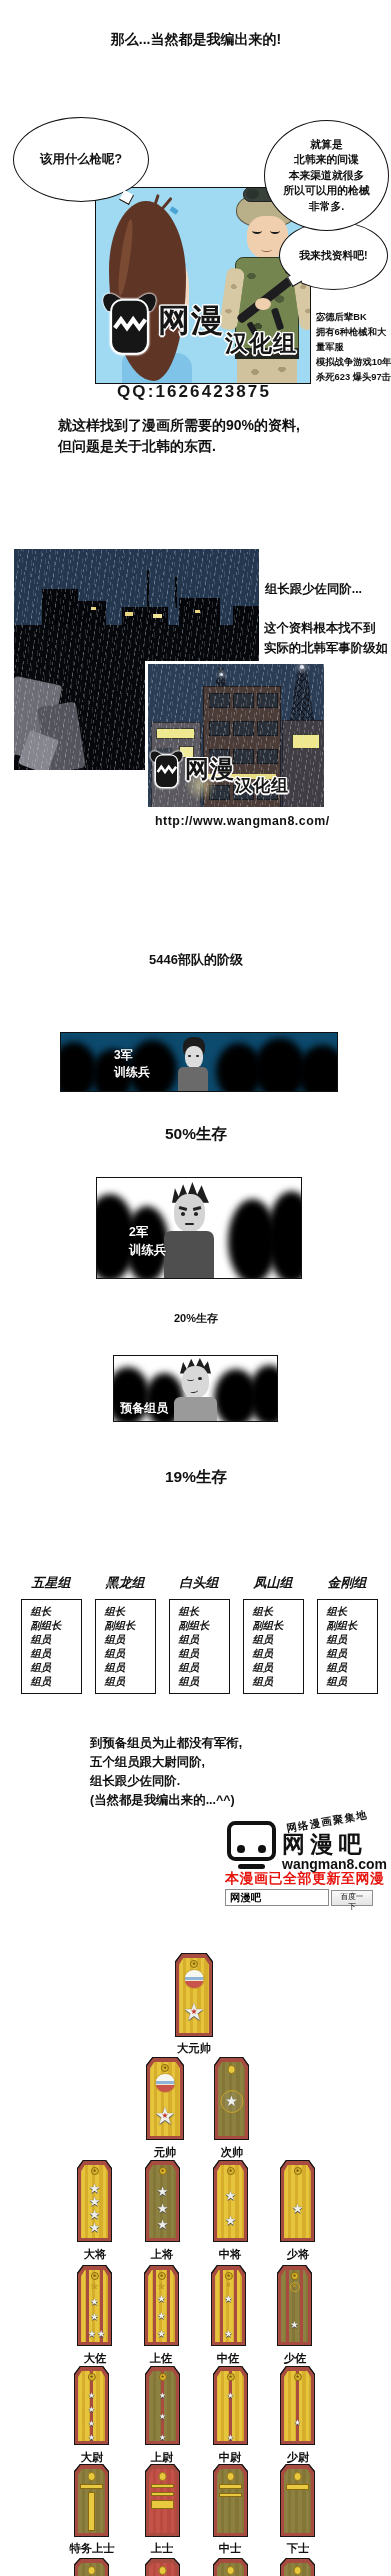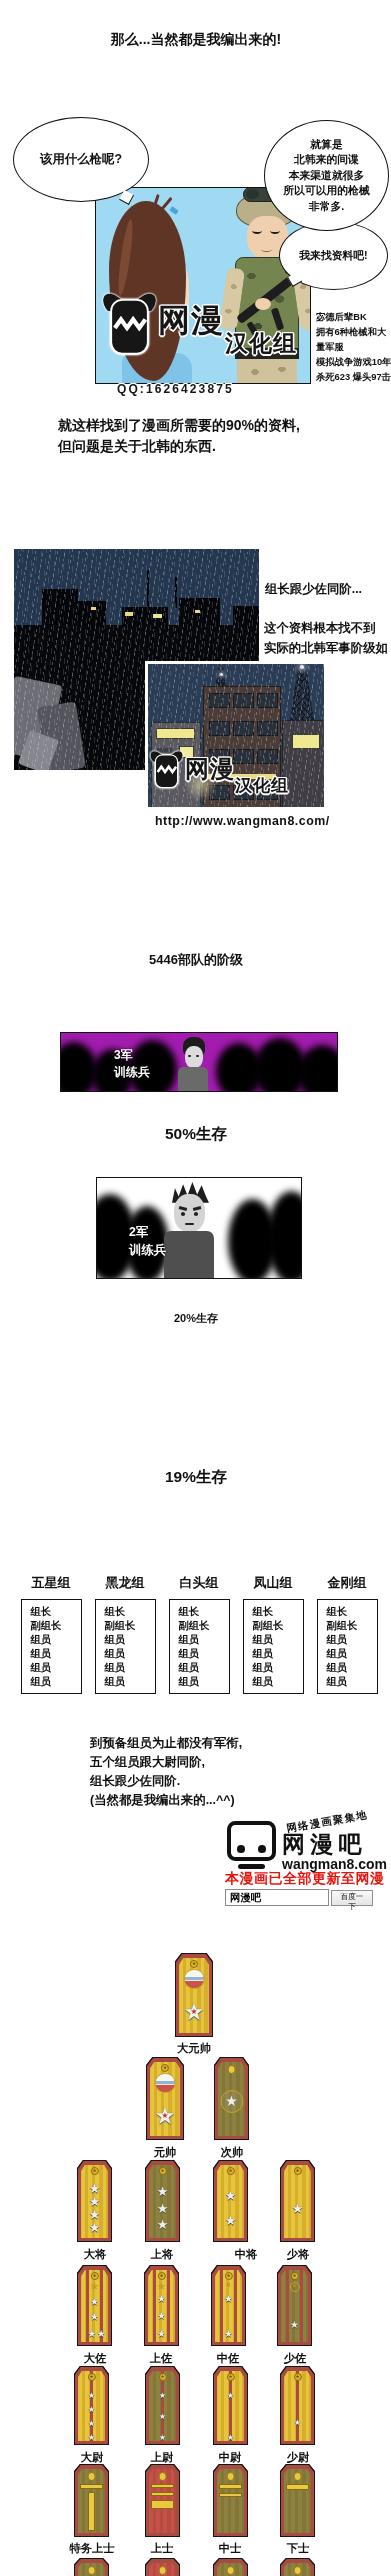--- a/index.html
+++ b/index.html
@@ -68,21 +68,21 @@
        display:flex;align-items:center;justify-content:center;}
   .st{position:absolute;left:50%;transform:translateX(-50%);color:#efefec;line-height:1;
       text-shadow:0 0 1px #555,0 0.5px 0.5px #444;z-index:2;}
   .st24{font-size:13px;} .st18{font-size:9.8px;} .st14{font-size:7.7px;}
   .gbar{position:absolute;left:8%;width:84%;background:#e9c93f;border:0.5px solid #8a6a10;box-sizing:border-box;}
   .gvert{position:absolute;left:50%;margin-left:-3.1px;width:6.2px;bottom:2.1px;background:#e9c93f;border:0.5px solid #8a6a10;box-sizing:border-box;}
   .badge-label{position:absolute;width:62px;text-align:center;font-weight:bold;font-size:11.3px;color:#111;z-index:2;}
 
   
   #groups-row{position:absolute;left:20.6px;top:1574px;width:357px;display:flex;justify-content:space-between;}
-  .gcol{width:61px;text-align:center;}
+  .gcol{width:61px;text-align:center;font-style:italic;}
   .ghead{font-size:13px;font-weight:bold;}
   .gbox{margin-top:7.2px;border:1px solid #111;height:95px;padding:5.2px 0 0 8.8px;text-align:left;
         font-size:10.3px;font-weight:bold;line-height:14px;white-space:pre-line;box-sizing:border-box;}
 
   
   .skin{background:#efcfad;}
   .arc-eye{position:absolute;width:10.3px;height:4.6px;border-bottom:2.1px solid #1a1a1a;border-radius:0 0 50% 50%;}
 </style>
 </head>
 <body>
@@ -149,21 +149,21 @@
 杀死623 爆头97击</div>
 
   <svg class="wm-icon" style="left:99px;top:287px;" width="61" height="77" viewBox="0 0 100 120">
     <path d="M14 36 C0 18 8 2 26 10 L44 22 L36 40 Z" fill="#161616"></path>
     <path d="M86 36 C100 18 92 2 74 10 L56 22 L64 40 Z" fill="#161616"></path>
     <rect x="20" y="18" width="60" height="88" rx="18" fill="#161616" stroke="#fff" stroke-width="3"></rect>
     <polyline points="26,64 36,50 46,64 56,50 66,64 76,50" fill="none" stroke="#fff" stroke-width="7"></polyline>
   </svg>
   <div class="wm-text" style="left:158px;top:299px;font-size:32px;">网漫</div>
   <div class="wm-text" style="left:225px;top:328px;font-size:23px;">汉化组</div>
-  <div class="wm-text" style="left:117px;top:382px;font-size:12px;letter-spacing:2.1px;">QQ:1626423875</div>
+  <div class="wm-text" style="left:117px;top:382px;font-size:17px;letter-spacing:2.1px;">QQ:1626423875</div>
 
   <div class="txt" style="left:58px;top:415px;font-size:14px;line-height:20.6px;">就这样找到了漫画所需要的90%的资料,
 但问题是关于北韩的东西.</div>
 
   <div class="panel" style="left:14px;top:549px;width:245px;height:221px;background:#07080b;border:none;">
     <div class="abs" style="left:0;top:0;right:0;height:76px;background:#24374e;"></div>
     <div class="abs" style="left:28px;top:40px;width:36px;height:36px;background:#05060a;"></div>
     <div class="abs" style="left:64px;top:52px;width:28px;height:25px;background:#05060a;"></div>
     <div class="abs" style="left:108px;top:58px;width:46px;height:18.5px;background:#05060a;"></div>
     <div class="abs" style="left:165px;top:49px;width:41px;height:27px;background:#05060a;"></div>
@@ -224,21 +224,21 @@
     <path d="M86 36 C100 18 92 2 74 10 L56 22 L64 40 Z" fill="#161616"></path>
     <rect x="20" y="18" width="60" height="88" rx="18" fill="#161616" stroke="#fff" stroke-width="3"></rect>
     <polyline points="26,64 36,50 46,64 56,50 66,64 76,50" fill="none" stroke="#fff" stroke-width="7"></polyline>
   </svg>
   <div class="wm-text" style="left:185px;top:753px;font-size:24px;z-index:9;">网漫</div>
   <div class="wm-text" style="left:235px;top:774px;font-size:17px;z-index:9;">汉化组</div>
   <div class="txt" style="left:155px;top:814px;font-size:12.4px;letter-spacing:0.5px;">http://www.wangman8.com/</div>
 
   <div class="txt-c" style="top:951px;font-size:13px;">5446部队的阶级</div>
 
-  <div class="panel" style="left:60px;top:1032px;width:278px;height:60px;background:#a21caf;">
+  <div class="panel" style="left:60px;top:1032px;width:278px;height:60px;background:#0c4a6e;">
     <div class="blob" style="left:-10.3px;top:9.3px;width:46px;height:57px;"></div>
     <div class="blob" style="left:31px;top:15.5px;width:41px;height:52px;"></div>
     <div class="blob" style="left:67px;top:7.2px;width:49px;height:59px;"></div>
     <div class="blob" style="left:155px;top:10.3px;width:46px;height:57px;"></div>
     <div class="blob" style="left:193px;top:5.2px;width:52px;height:62px;"></div>
     <div class="blob" style="left:237px;top:12.4px;width:49px;height:57px;"></div>
     <div class="abs" style="left:122px;top:4.1px;width:21.6px;height:18.5px;border-radius:45% 45% 30% 30%;background:#1c1c1c;"></div>
     <div class="abs" style="left:124px;top:13.4px;width:17.5px;height:21.6px;border-radius:45%;background:#dcdcdc;"></div>
     <div class="abs" style="left:127px;top:21.6px;width:2.6px;height:2.6px;border-radius:50%;background:#222;"></div>
     <div class="abs" style="left:135px;top:21.6px;width:2.6px;height:2.6px;border-radius:50%;background:#222;"></div>
@@ -259,20 +259,33 @@
     <div class="abs" style="left:96px;top:29px;width:8.2px;height:2.6px;background:#222;transform:rotate(-14deg);"></div>
     <div class="abs" style="left:84px;top:34px;width:4.1px;height:3.6px;border-radius:50%;background:#222;"></div>
     <div class="abs" style="left:97px;top:34px;width:4.1px;height:3.6px;border-radius:50%;background:#222;"></div>
     <div class="abs" style="left:88px;top:45px;width:9.3px;height:2.1px;background:#222;border-radius:1px;"></div>
     <div class="abs" style="left:67px;top:53px;width:50px;height:49px;border-radius:7.2px 7.2px 0 0;background:#4f4f4f;"></div>
     <div class="bwlabel" style="left:32px;top:46px;font-size:12.4px;line-height:17.5px;">2军
 训练兵</div>
   </div>
   <div class="txt-c" style="top:1311px;font-size:11px;">20%生存</div>
 
+  <div class="panel" style="left:113px;top:1355px;width:165px;height:67px;background:#fff;">
+    <div class="blob" style="left:-7.7px;top:11.3px;width:44px;height:59px;"></div>
+    <div class="blob" style="left:31px;top:16.5px;width:39px;height:54px;"></div>
+    <div class="blob" style="left:100px;top:13px;width:44px;height:58px;"></div>
+    <div class="blob" style="left:135px;top:9.3px;width:41px;height:61px;"></div>
+    <div class="abs" style="left:66px;top:2.1px;width:31px;height:15.5px;background:#1e1e1e;clip-path:polygon(0 100%,10% 25%,22% 70%,36% 5%,50% 60%,64% 0,78% 55%,90% 20%,100% 100%);"></div>
+    <div class="abs" style="left:68px;top:10.3px;width:27px;height:32px;border-radius:45%;background:#d8d8d8;"></div>
+    <div class="abs" style="left:73px;top:20.6px;width:7.2px;height:3.1px;border-bottom:1.5px solid #222;border-radius:0 0 50% 50%;"></div>
+    <div class="abs" style="left:84px;top:20.6px;width:3.6px;height:3.1px;border-radius:50%;background:#222;"></div>
+    <div class="abs" style="left:76px;top:32px;width:8.2px;height:3.6px;border-bottom:1.5px solid #222;border-radius:0 0 60% 40%;transform:rotate(-8deg);"></div>
+    <div class="abs" style="left:60px;top:41px;width:43px;height:26px;border-radius:6.2px 6.2px 0 0;background:#9a9a9a;"></div>
+    <div class="bwlabel" style="left:6.2px;top:44px;font-size:12px;">预备组员</div>
+  </div>
   <div class="txt-c" style="top:1467px;font-size:15.5px;">19%生存</div>
 
   <div id="groups-row">
       <div class="gcol">
         <div class="ghead">五星组</div>
         <div class="gbox">组长
 副组长
 组员
 组员
 组员
@@ -401,21 +414,21 @@
         <div class="b-out">
           <div class="b-red">
             <div class="b-body b-gold">
               <div class="wbtn">★</div>
               <span class="st st24" style="top: 24px;">★</span>
               <span class="st st24" style="top: 49px;">★</span>
             </div>
           </div>
         </div>
       </div>
-      <div class="badge-label" style="left: 215px; top: 2247px;">中将</div>
+      <div class="badge-label" style="left: 199px; top: 2247px;">中将</div>
       <div class="badge" style="left: 280px; top: 2160px; width: 35px; height: 82px;">
         <div class="b-out">
           <div class="b-red">
             <div class="b-body b-gold">
               <div class="wbtn">★</div>
               <span class="st st24" style="top: 37px;">★</span>
             </div>
           </div>
         </div>
       </div>

